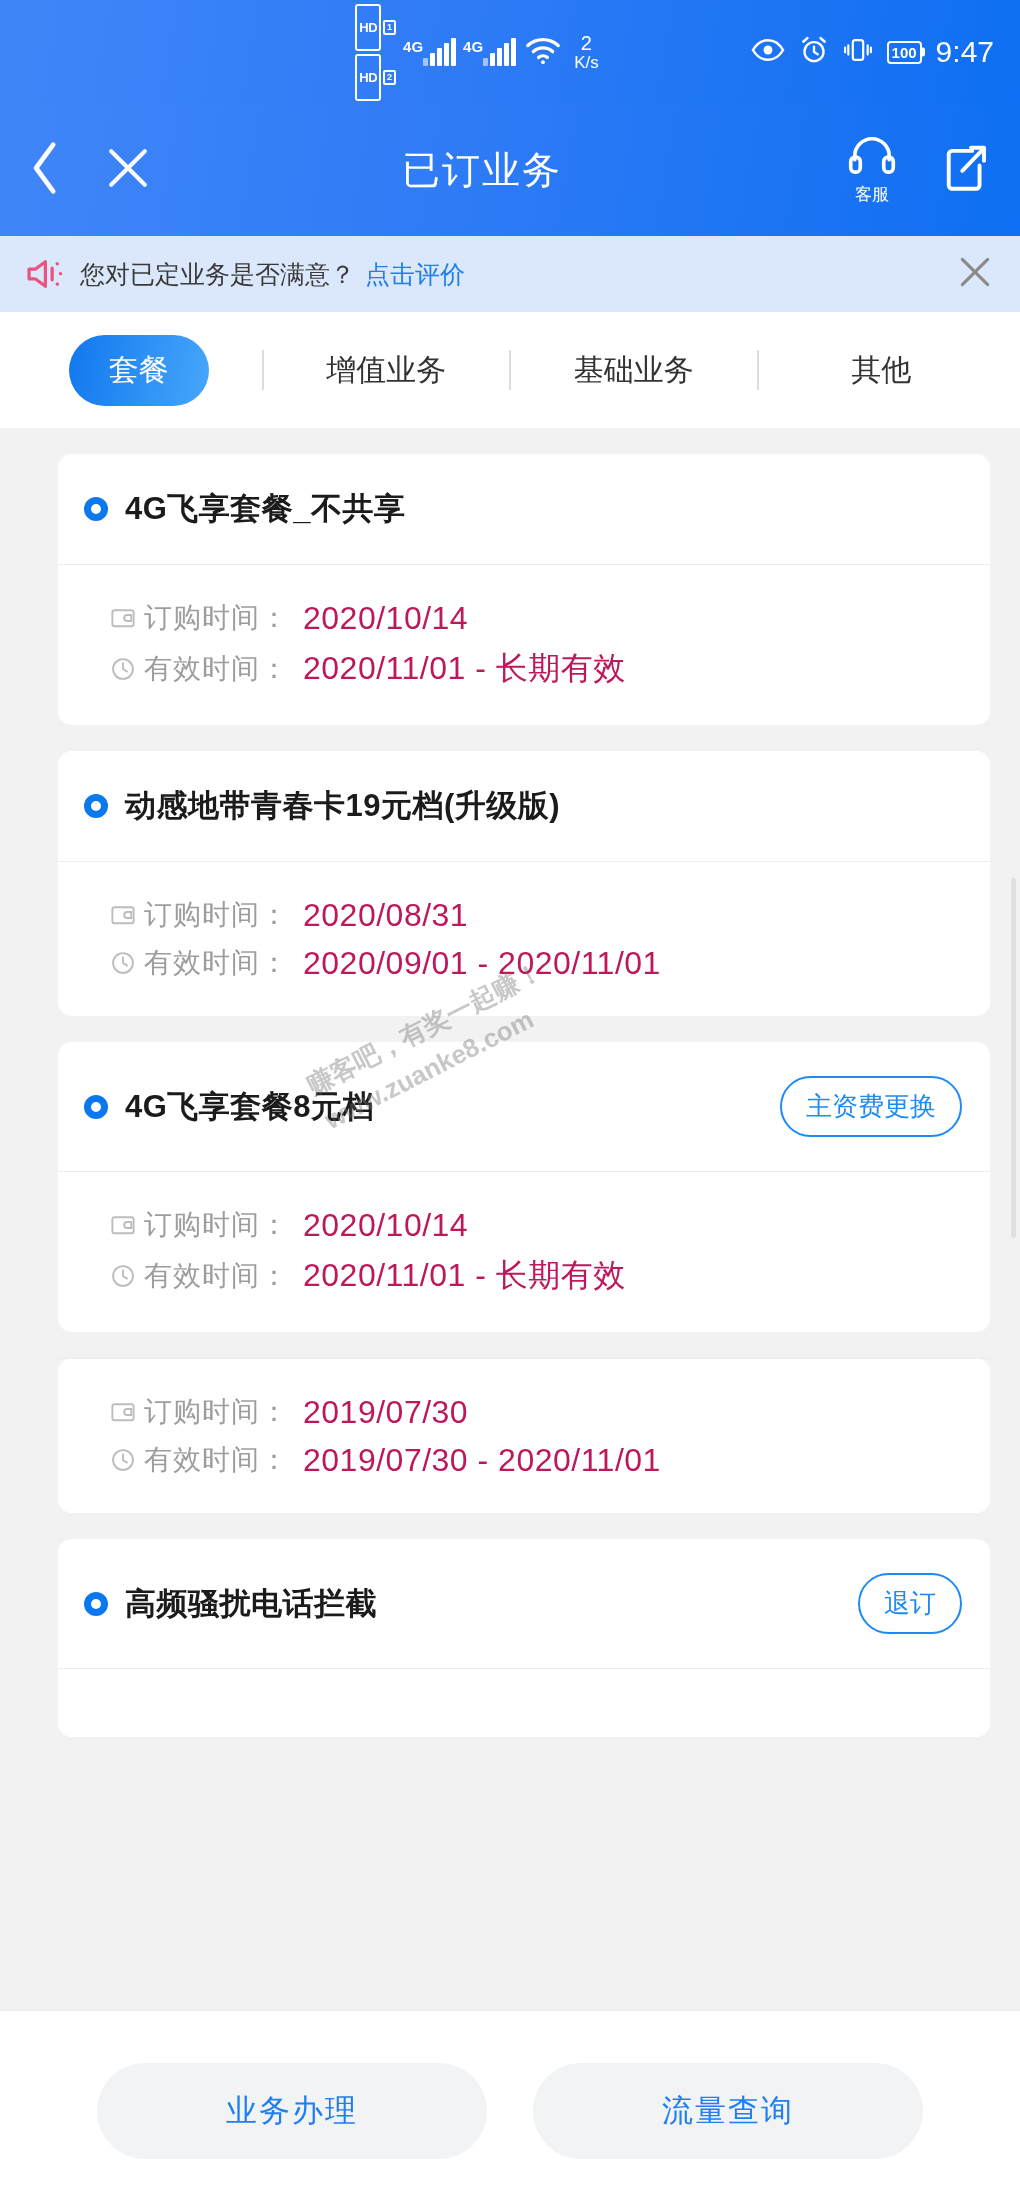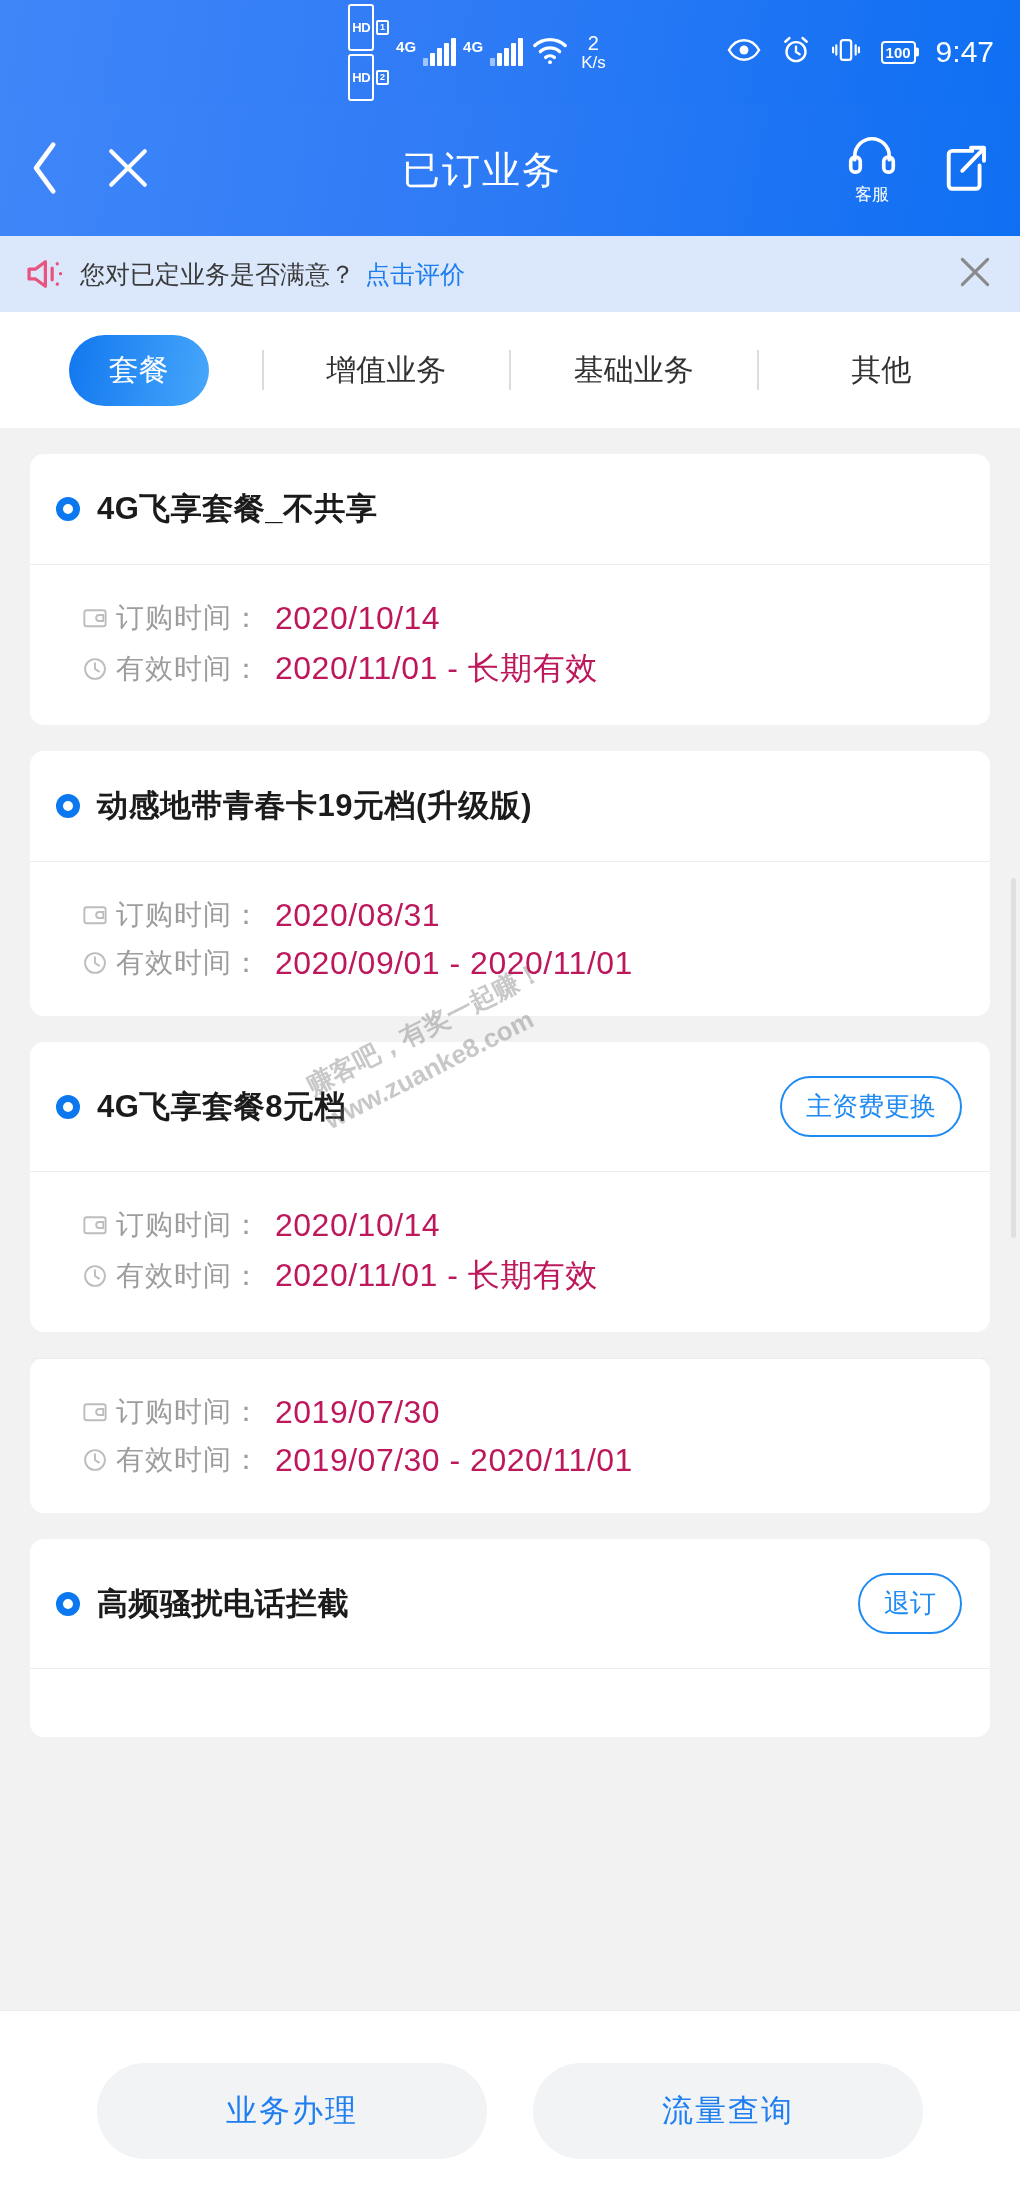--- a/index.html
+++ b/index.html
@@ -12,35 +12,35 @@
   .screen { position: relative; width: 1020px; height: 2210px; background: #f2f2f2; }
 
   
   .statusbar {
     position: absolute; top: 0; left: 0; width: 1020px; height: 104px;
     background: linear-gradient(100deg, #3f86f8 0%, #2f7bf6 45%, #0e6ff2 100%);
     display: flex; align-items: center; color: #ffffff;
   }
   .sb-left { flex: 1; }
   .sb-center { display: flex; align-items: center; gap: 7px; margin-left: -40px; }
-  .sb-right { flex: 1; display: flex; align-items: center; justify-content: flex-end; gap: 20px; padding-right: 26px; }
+  .sb-right { flex: 1; display: flex; align-items: center; justify-content: flex-end; gap: 14px; padding-right: 26px; }
   .hd-stack { display: flex; flex-direction: column; gap: 3px; }
   .hd-badge {
     display: flex; align-items: center; gap: 2px;
     font-size: 15px; font-weight: bold; line-height: 1;
   }
   .hd-box {
     border: 2px solid #fff; border-radius: 3px;
     padding: 15px 2px; font-size: 13px; letter-spacing: -0.5px;
   }
   .hd-sub {
     border: 2px solid #fff; border-radius: 2px; font-size: 9px;
     width: 13px; height: 15px; display: flex; align-items: center; justify-content: center;
   }
-  .sig { display: flex; align-items: flex-end; gap: 7px; }
+  .sig { display: flex; align-items: flex-end; gap: 0; }
   .sig .g { font-size: 15px; font-weight: bold; line-height: 1; margin-bottom: 12px; }
   .bars { display: flex; align-items: flex-end; gap: 2px; height: 28px; }
   .bars i { display: block; width: 5px; background: #fff; border-radius: 1px; }
   .bars i:nth-child(1){height:8px; opacity:.55}
   .bars i:nth-child(2){height:13px}
   .bars i:nth-child(3){height:18px}
   .bars i:nth-child(4){height:23px}
   .bars i:nth-child(5){height:28px}
   .netspeed { text-align: center; line-height: 1.05; font-size: 16px; margin-left: 4px; }
   .netspeed .n { font-size: 20px; }
@@ -93,21 +93,21 @@
     background: linear-gradient(100deg, #1177ef 0%, #47a7fb 100%);
     color: #ffffff; border-radius: 40px;
     padding: 15px 40px; font-size: 30px;
   }
   .tab-divider { width: 2px; height: 40px; background: #dcdcdc; }
   .tab-slot { flex: 1; display: flex; justify-content: center; }
 
   
   .content {
     position: absolute; top: 428px; left: 0; width: 1020px; height: 1582px;
-    background: #f2f2f2; overflow: hidden;
+    background: #f2f2f2; overflow: hidden; padding-left: 28px;
   }
   .card {
     background: #ffffff; border-radius: 14px; margin: 26px 30px 0 30px;
   }
   .card-head {
     display: flex; align-items: center; padding: 34px 28px 34px 26px; min-height: 106px;
   }
   .bullet {
     width: 24px; height: 24px; border-radius: 50%;
     border: 7px solid #0b78ef; background: #ffffff;

